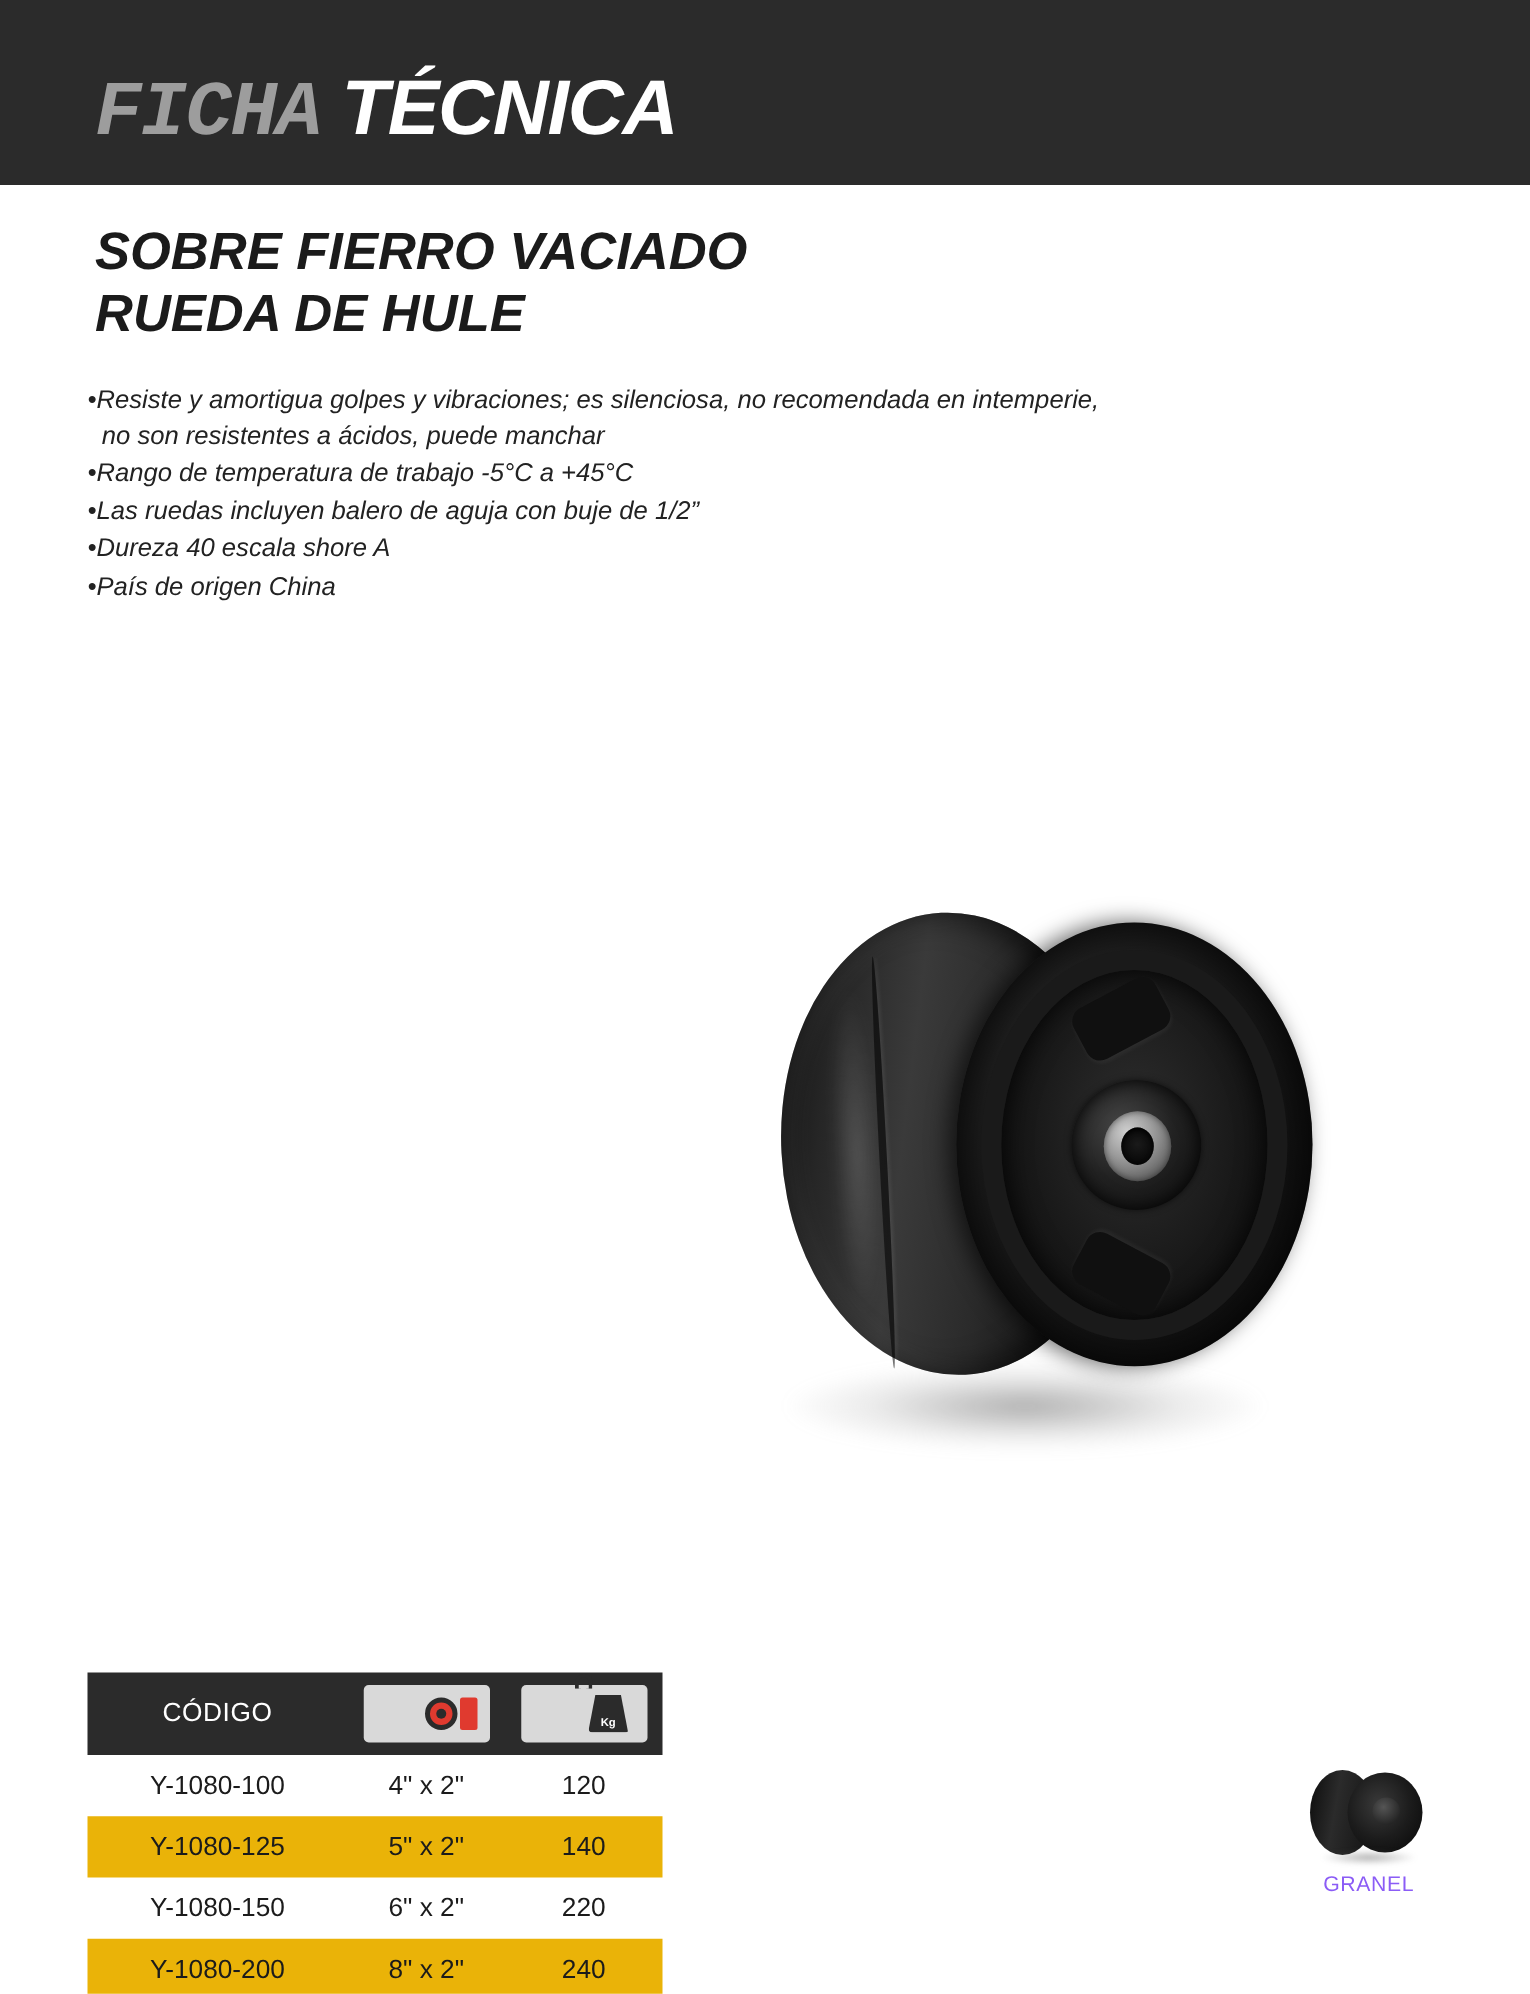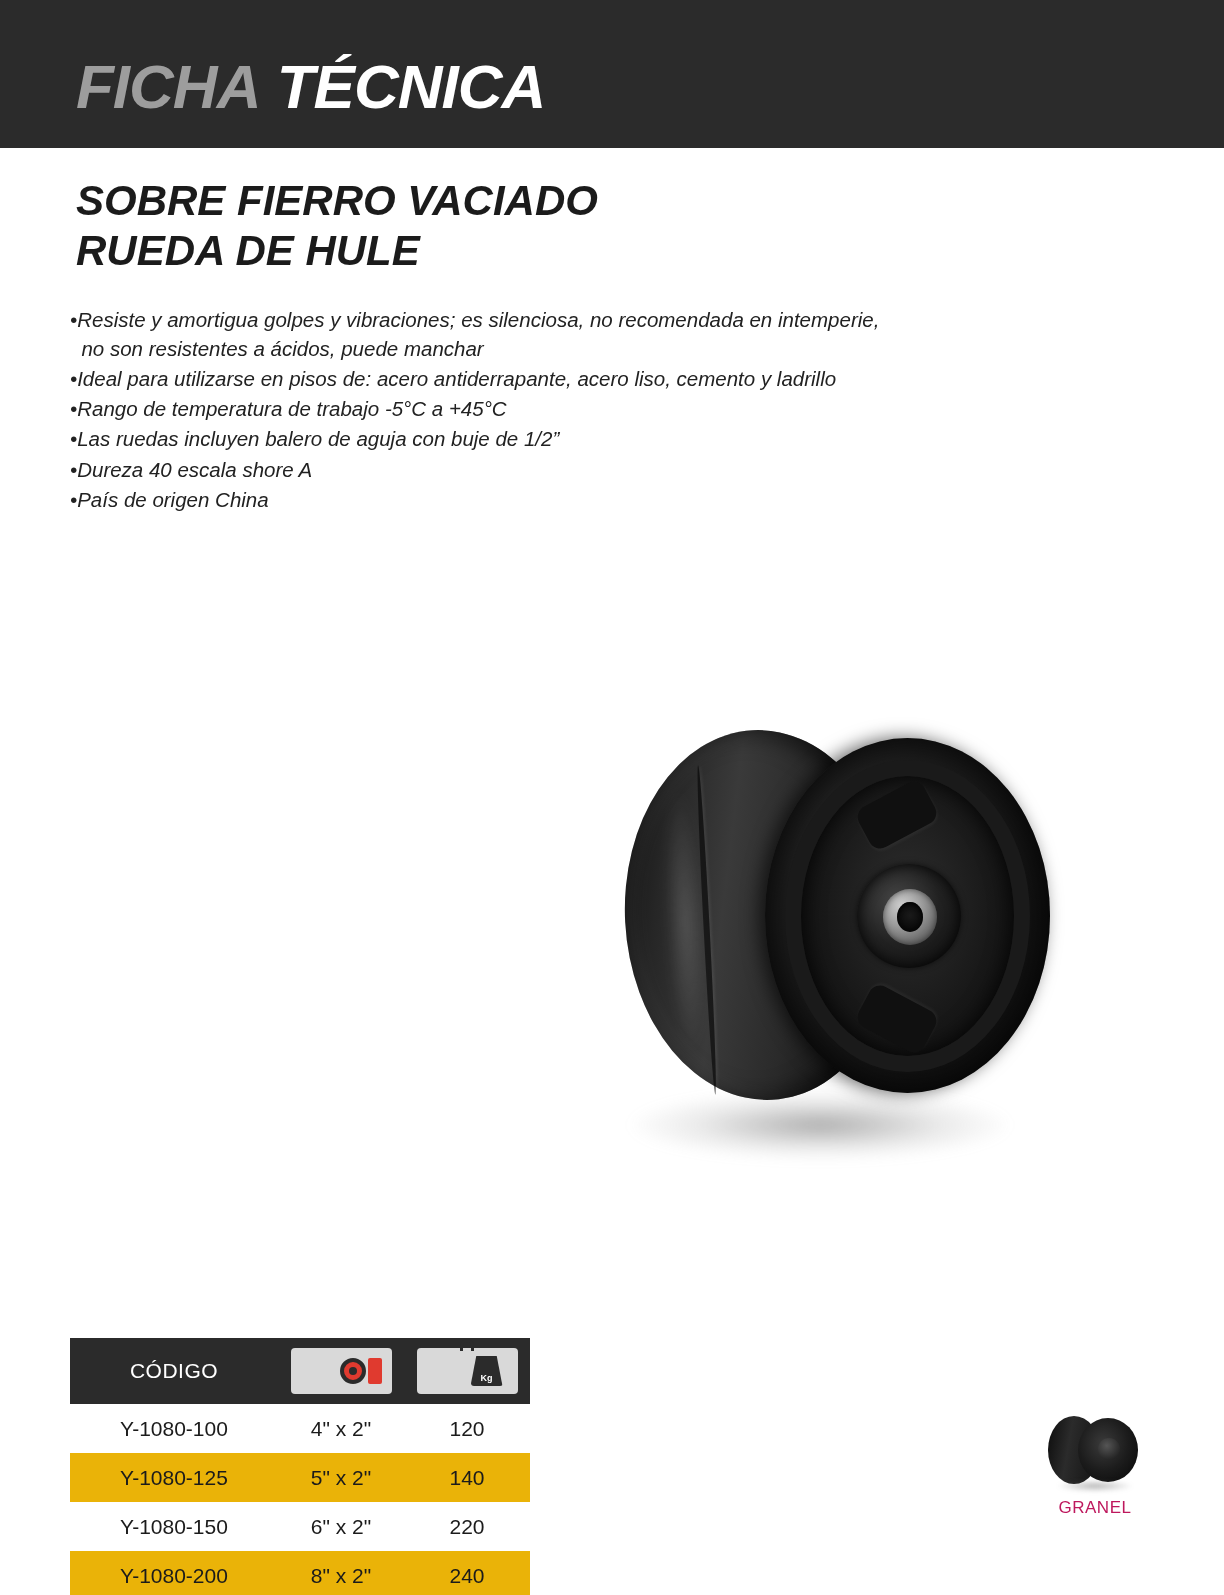--- a/index.html
+++ b/index.html
@@ -27,21 +27,21 @@
     position: absolute;
     left: 76px;
     top: 56px;
     font-size: 62px;
     font-weight: bold;
     font-style: italic;
     letter-spacing: -1px;
     line-height: 1;
     white-space: nowrap;
   }
-  .header-title .t1 { color: #9d9d9d; }
+  .header-title .t1 { color: #9d9d9d; font-family: Liberation Mono, monospace; }
   .header-title .t2 { color: #ffffff; }
 
   
   .product-title {
     position: absolute;
     left: 76px;
     top: 176px;
     font-size: 42px;
     font-weight: bold;
     font-style: italic;
@@ -308,42 +308,41 @@
   }
   .g-shadow {
     position: absolute; left: 8px; top: 70px;
     width: 78px; height: 12px; border-radius: 50%;
     background: radial-gradient(ellipse at center, rgba(90,90,90,0.45) 0%, rgba(255,255,255,0) 70%);
     filter: blur(2px);
   }
   .granel-label {
     margin-top: 10px;
     font-size: 17px;
-    color: #be185d;
+    color: #8b5cf6;
     letter-spacing: 0.5px;
   }
 </style>
 </head>
 <body>
 
 <div class="header-bar">
   <div class="header-title">
     <span class="t1">FICHA</span><span class="t2">&nbsp;</span><span class="t2">TÉCNICA</span>
   </div>
 </div>
 
 <div class="product-title">
   <div>SOBRE FIERRO VACIADO</div>
   <div>RUEDA DE HULE</div>
 </div>
 
 <div class="bullets">
   <span class="bullet">•Resiste y amortigua golpes y vibraciones; es silenciosa, no recomendada en intemperie,
   no son resistentes a ácidos, puede manchar</span>
-  <span class="bullet">•Ideal para utilizarse en pisos de: acero antiderrapante, acero liso, cemento y ladrillo</span>
   <span class="bullet">•Rango de temperatura de trabajo -5°C a +45°C</span>
   <span class="bullet">•Las ruedas incluyen balero de aguja con buje de 1/2”</span>
   <span class="bullet">•Dureza 40 escala shore A</span>
   <span class="bullet">•País de origen China</span>
 </div>
 
 <div class="photo-wrap">
   <div class="shadow-blob"></div>
   <div class="wheel-tread">
     <div class="tread-hi"></div>

